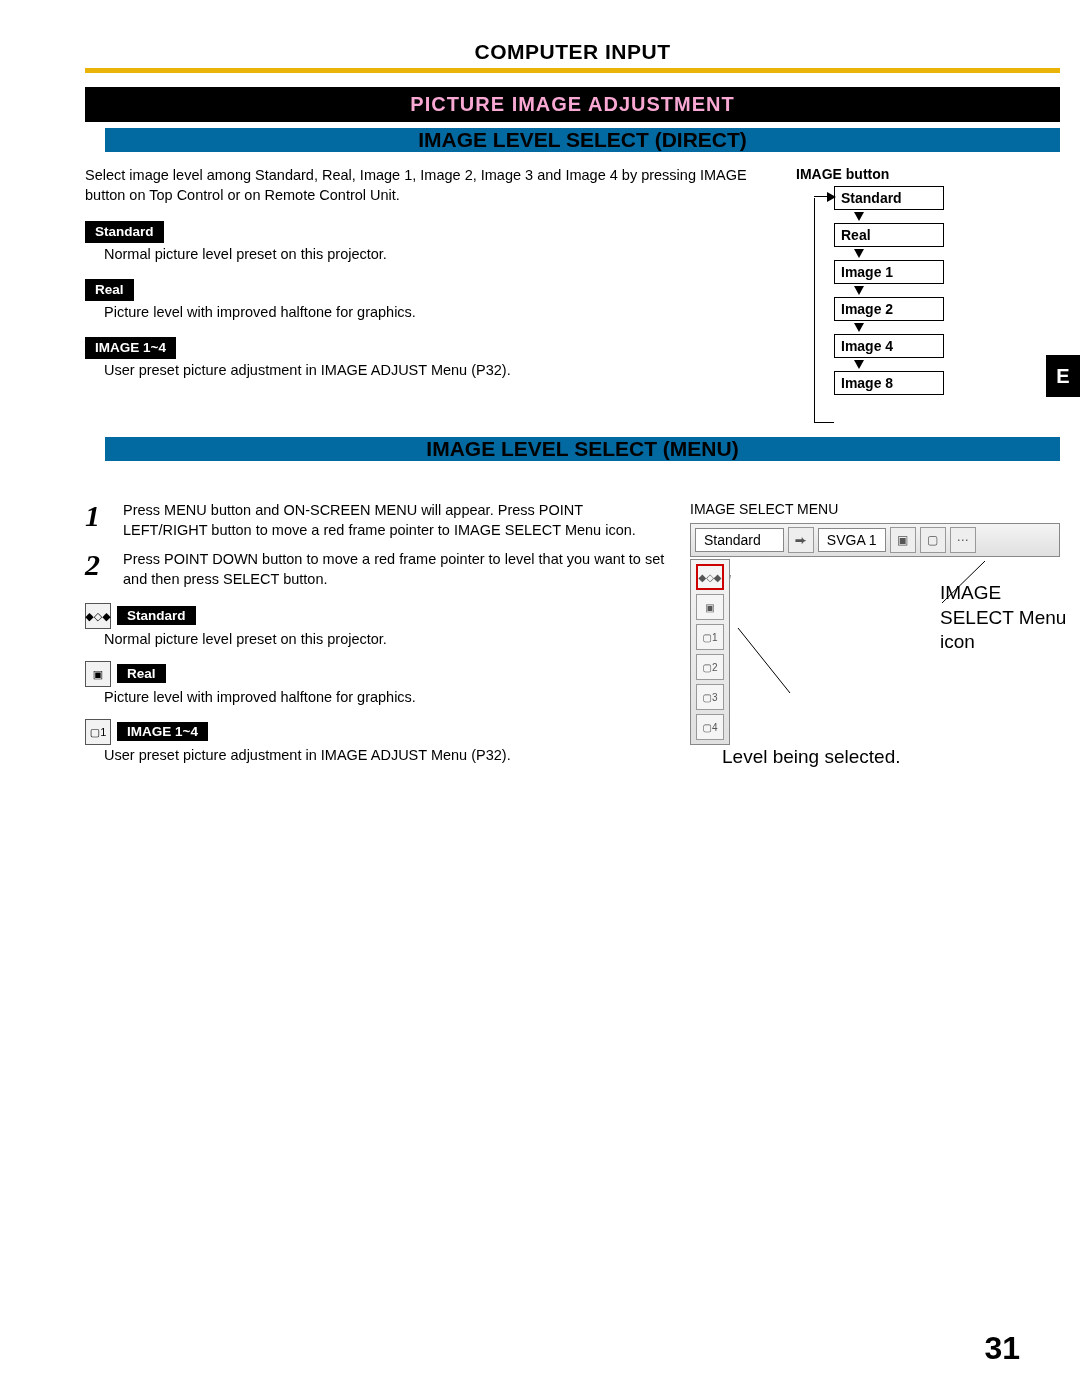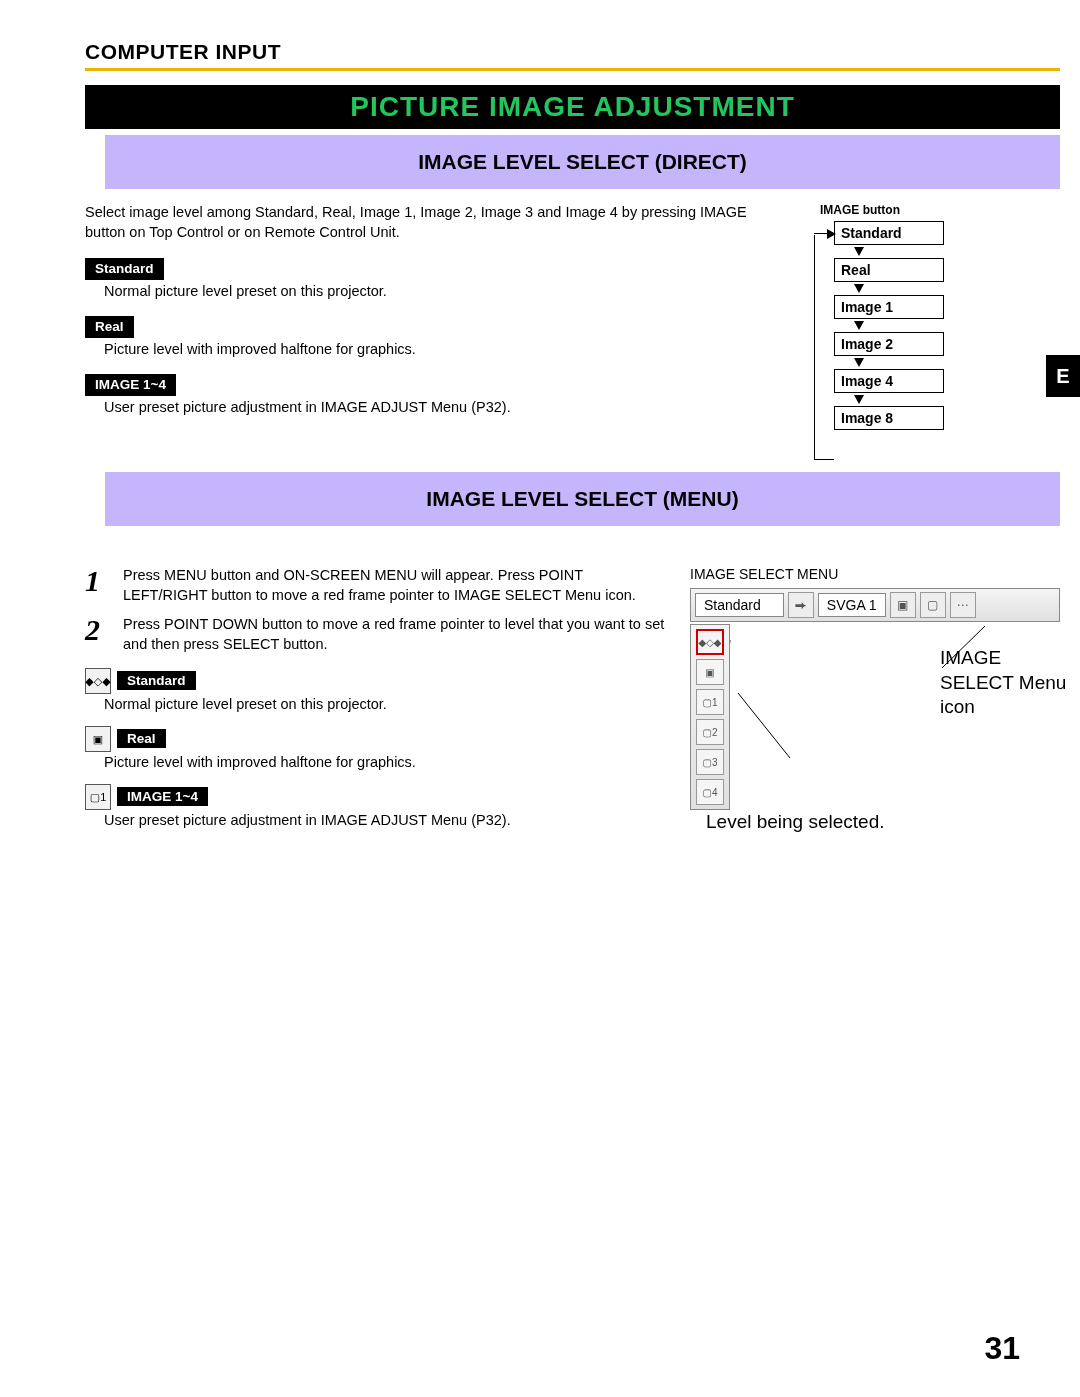--- a/index.html
+++ b/index.html
@@ -10,44 +10,44 @@
     background: #fff;
     width: 1080px;
     height: 1397px;
     position: relative;
   }
   .page {
     padding: 40px 20px 40px 85px;
     position: relative;
   }
   .header-section {
-    text-align: left;
+    text-align: center;
     font-weight: bold;
     font-size: 21px;
     letter-spacing: 0.5px;
-    border-bottom: 3px solid #eab308;
+    border-bottom: 5px solid #eab308;
     padding-bottom: 4px;
     margin-bottom: 14px;
   }
   .title-bar {
     background: #000;
-    color: #22c55e;
-    font-weight: bold;
-    font-size: 28px;
+    color: #f9a8d4;
+    font-weight: bold;
+    font-size: 20px;
     text-align: center;
     padding: 6px 15px;
     letter-spacing: 1px;
     margin-bottom: 6px;
   }
   .sub-bar {
-    background: #c4b5fd;
+    background: #0369a1;
     font-weight: bold;
     font-size: 21px;
     text-align: center;
-    padding: 15px 0;
+    padding: 0 0;
     margin-bottom: 14px;
     margin-left: 20px;
   }
   .section-top {
     display: flex;
     gap: 18px;
   }
   .text-col {
     flex: 1;
     font-size: 14.5px;
@@ -64,23 +64,23 @@
     margin-bottom: 2px;
   }
   .desc { margin-bottom: 14px; margin-left: 19px; }
   .diagram-col {
     width: 280px;
     position: relative;
     font-size: 14px;
   }
   .diag-title {
     font-weight: bold;
-    font-size: 12px;
+    font-size: 14px;
     margin-bottom: 4px;
-    margin-left: 40px;
+    margin-left: 16px;
   }
   .level-box {
     border: 1.5px solid #000;
     padding: 3px 6px;
     width: 110px;
     font-weight: bold;
     font-size: 14px;
     margin-left: 54px;
     margin-bottom: 2px;
     background:#fff;
@@ -326,21 +326,21 @@
           <div class="selbox">▢4</div>
         </div>
 
         <svg style="position:absolute;left:40px;top:30px;width:300px;height:240px;pointer-events:none">
           <line x1="255" y1="8" x2="212" y2="50" stroke="#000" stroke-width="1"></line>
           <line x1="8" y1="75" x2="60" y2="140" stroke="#000" stroke-width="1"></line>
           <line x1="0" y1="22" x2="-20" y2="205" stroke="#000" stroke-width="1"></line>
         </svg>
 
         <div class="callout" style="left:250px;top:58px;width:130px">IMAGE SELECT Menu icon</div>
-        <div class="callout" style="left:16px;top:222px;width:200px">Level being selected.</div>
+        <div class="callout" style="left:32px;top:222px;width:200px">Level being selected.</div>
       </div>
     </div>
   </div>
 
 </div>
 
 <div class="side-tab">E</div>
 <div class="page-num">31</div>
 
 </body></html>

